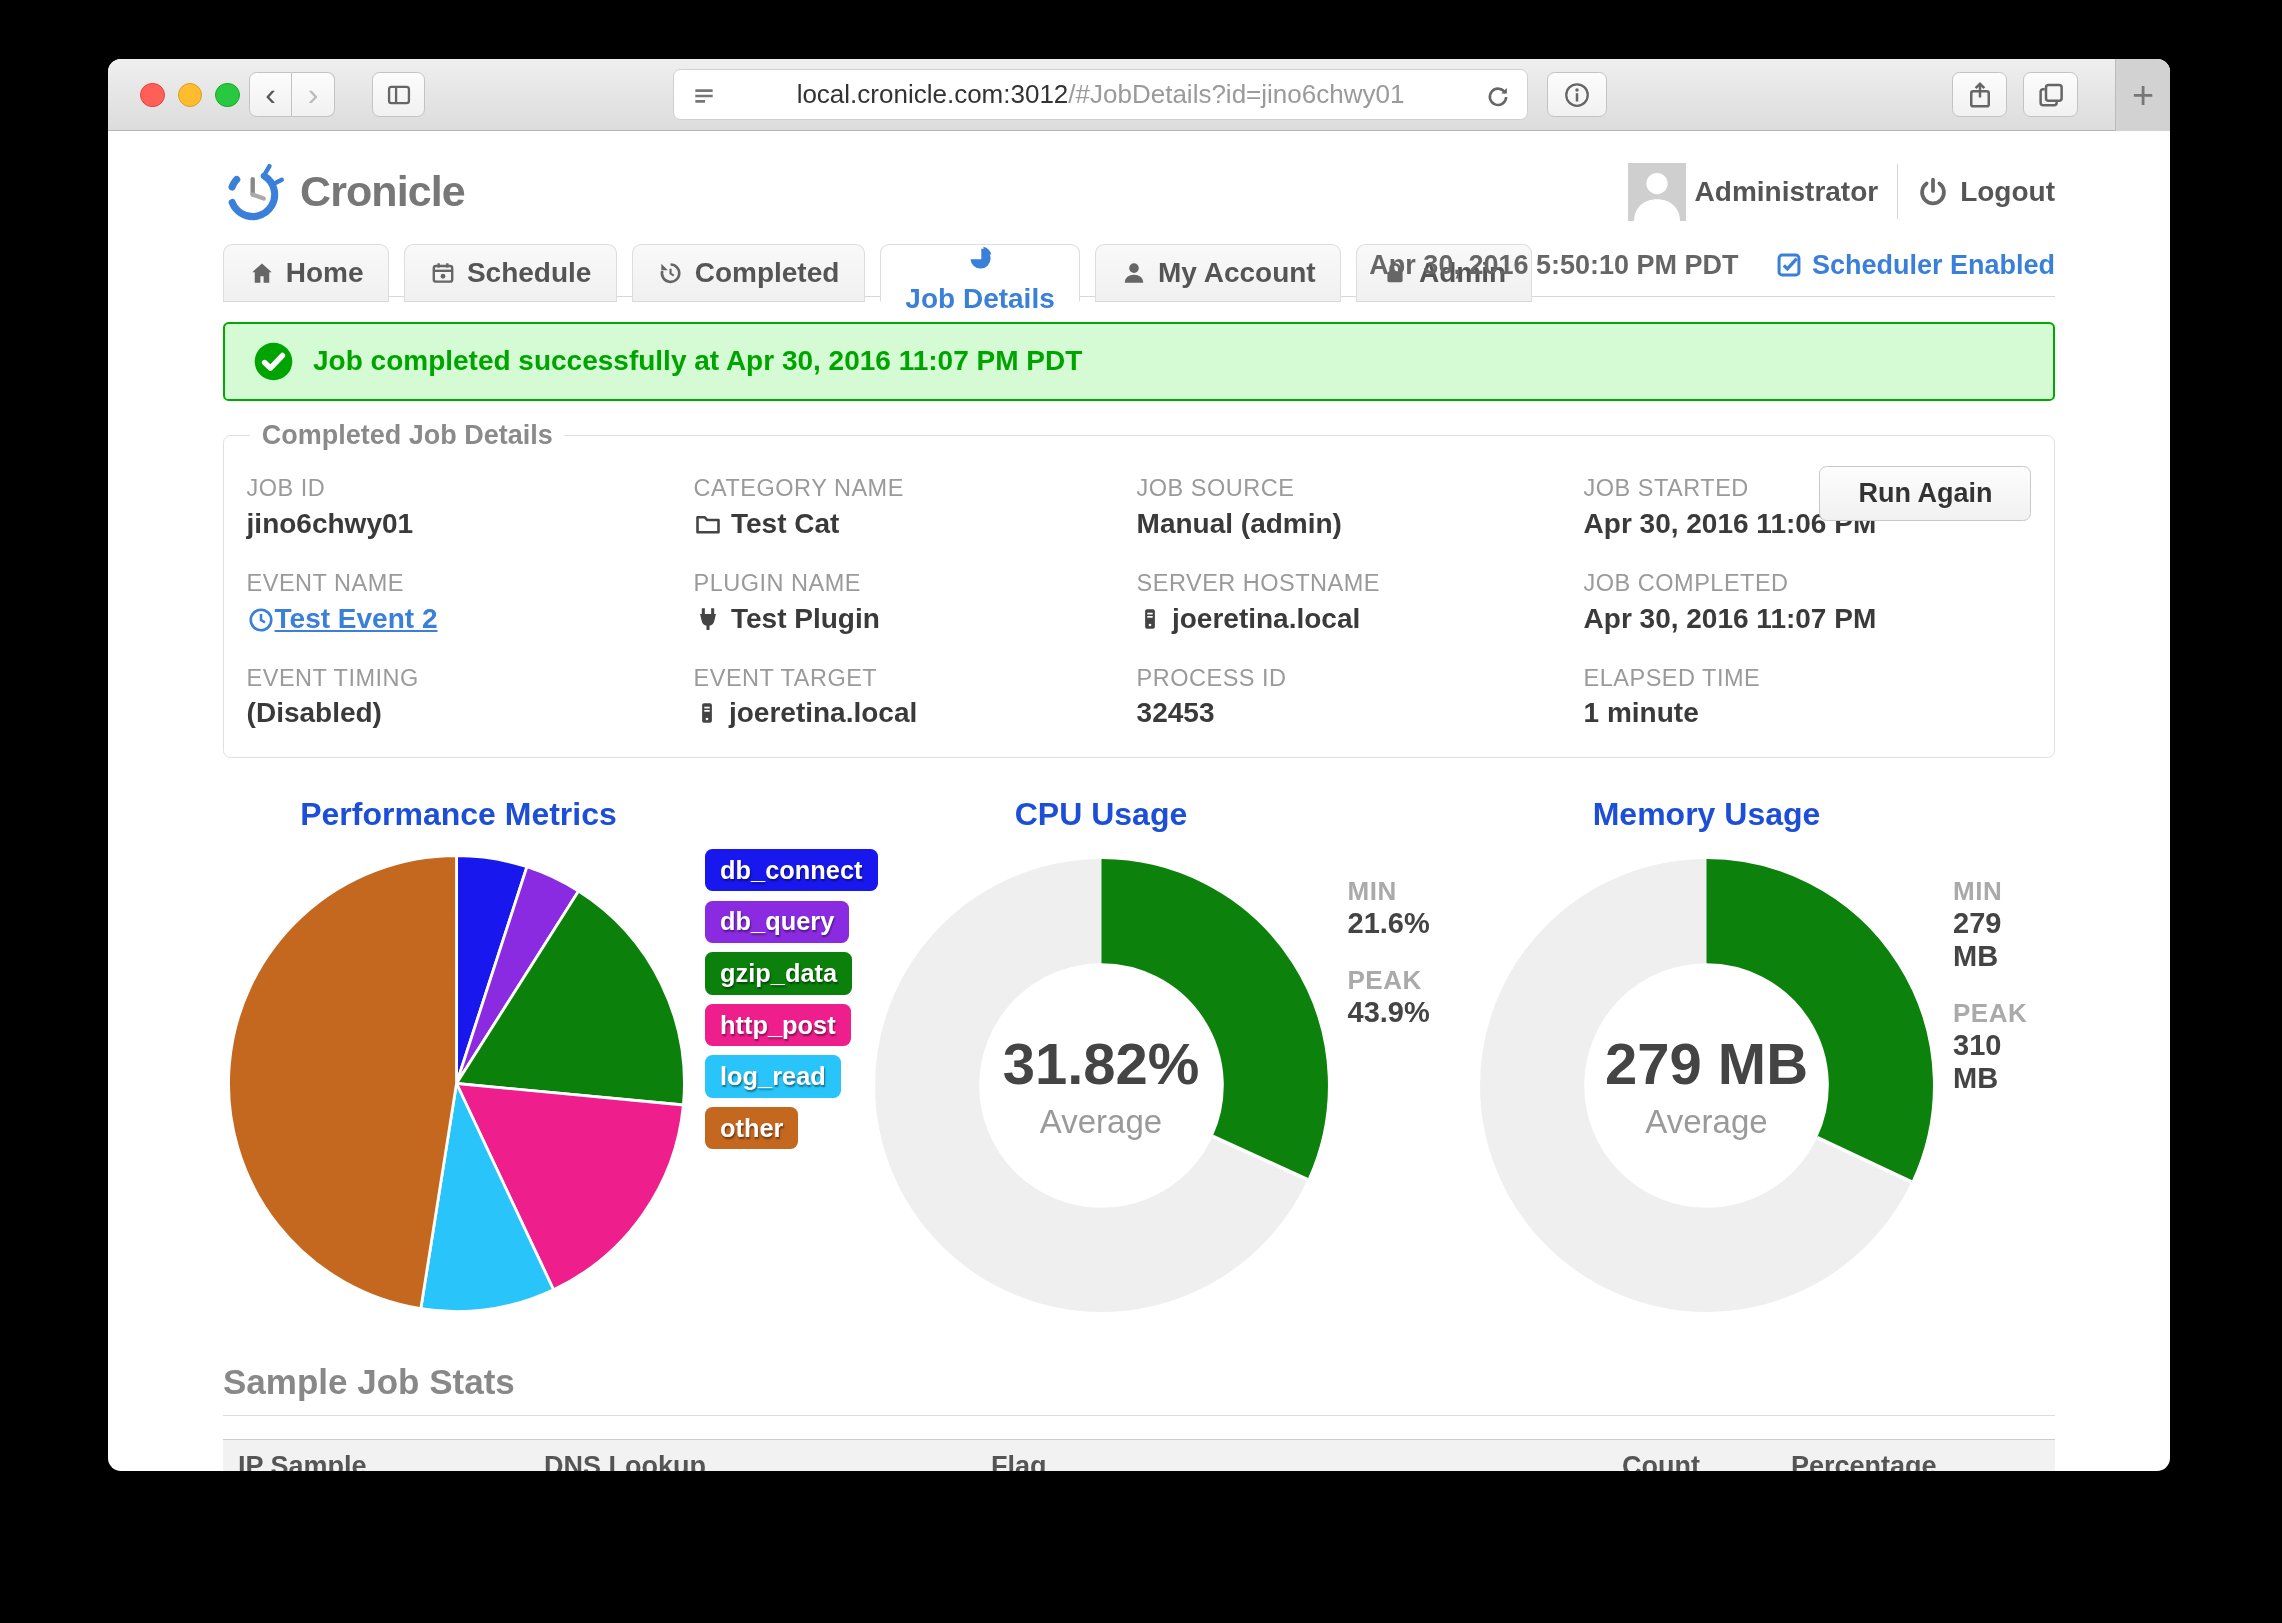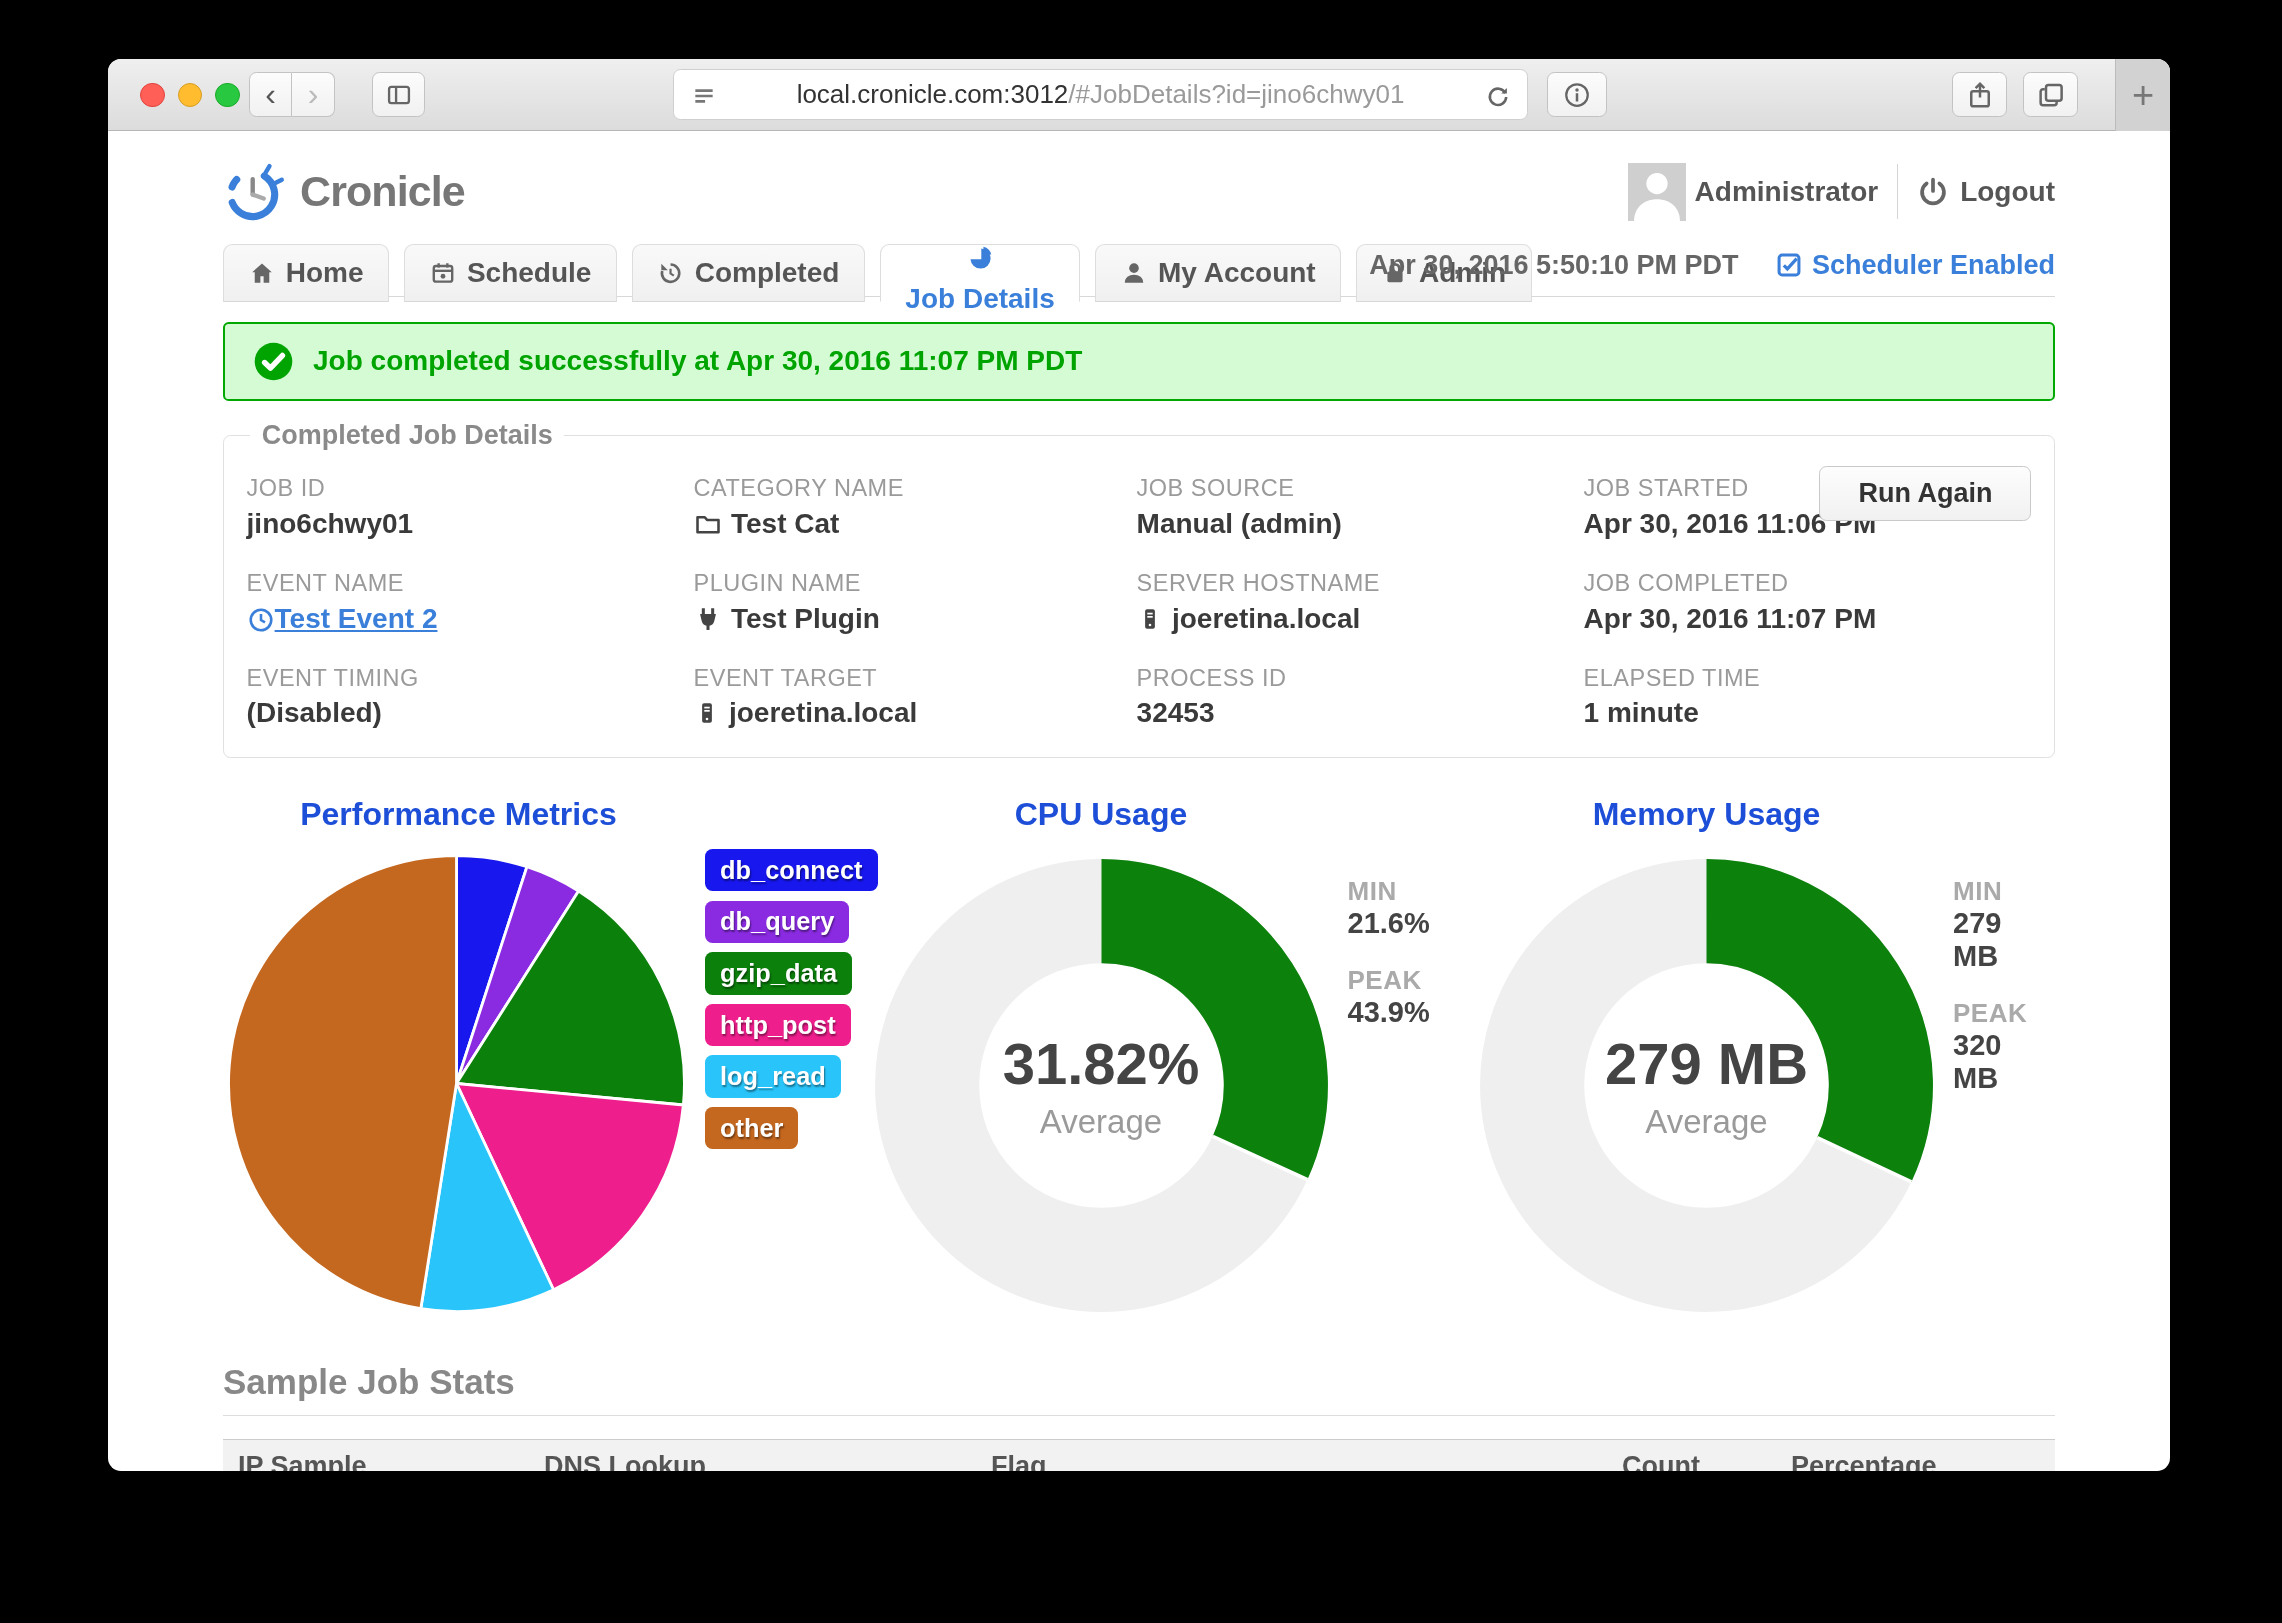--- a/index.html
+++ b/index.html
@@ -456,21 +456,21 @@
               <path d="M382.2,317.5 L486.2,366.4" stroke="#ffffff" stroke-width="4"></path>
             </svg>
           <div class="gauge-center">
             <div class="gauge-val">279 MB</div>
             <div class="gauge-sub">Average</div>
           </div>
           <div class="gauge-stats">
             <div class="gs-label">MIN</div>
             <div class="gs-value">279 MB</div>
             <div class="gs-label">PEAK</div>
-            <div class="gs-value">320 MB</div>
+            <div class="gs-value">310 MB</div>
           </div>
         </div>
       </div>
 
     </div>
 
     <div class="stats-title">Sample Job Stats</div>
     <hr class="stats-hr">
     <table class="stats">
       <colgroup>

